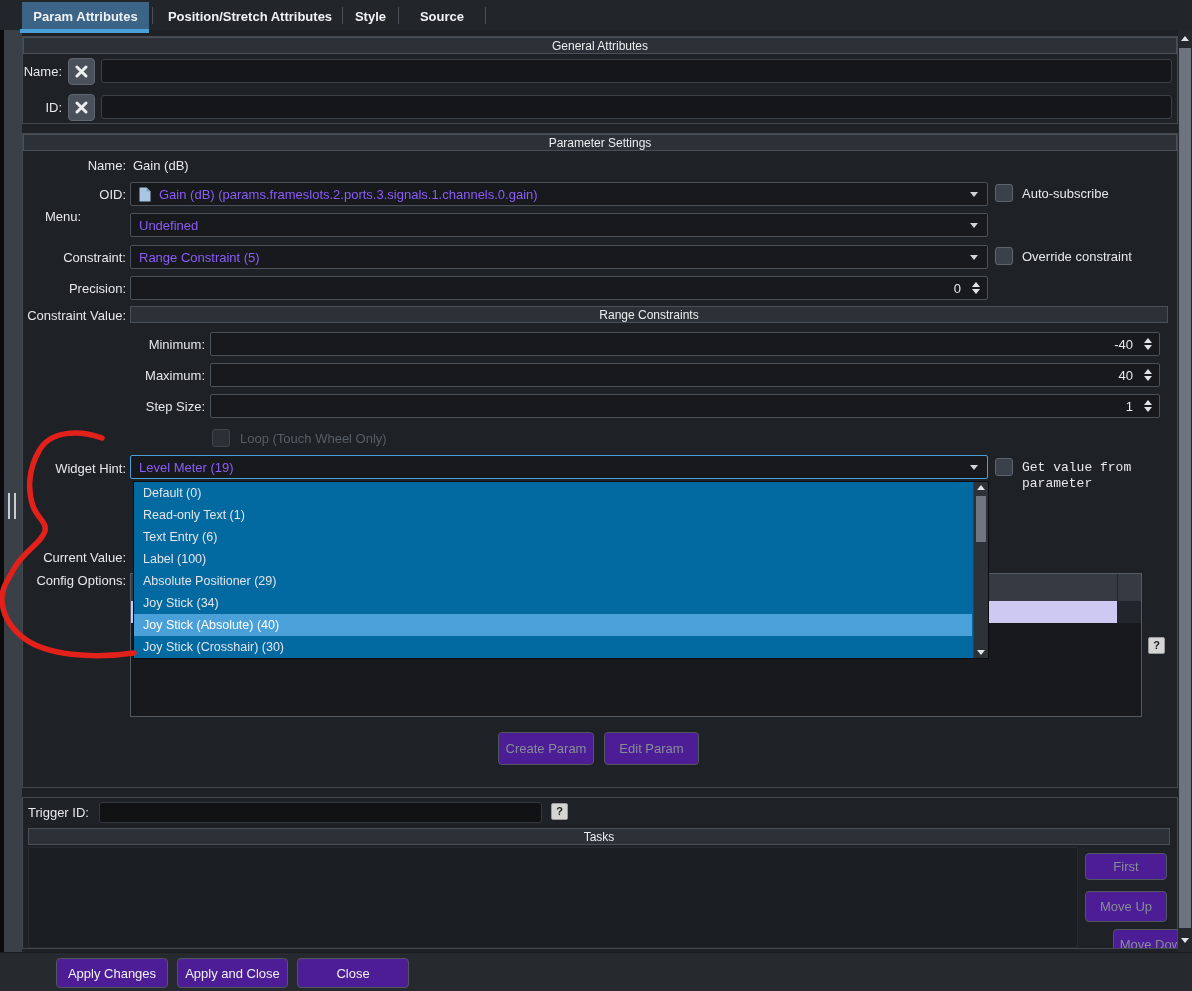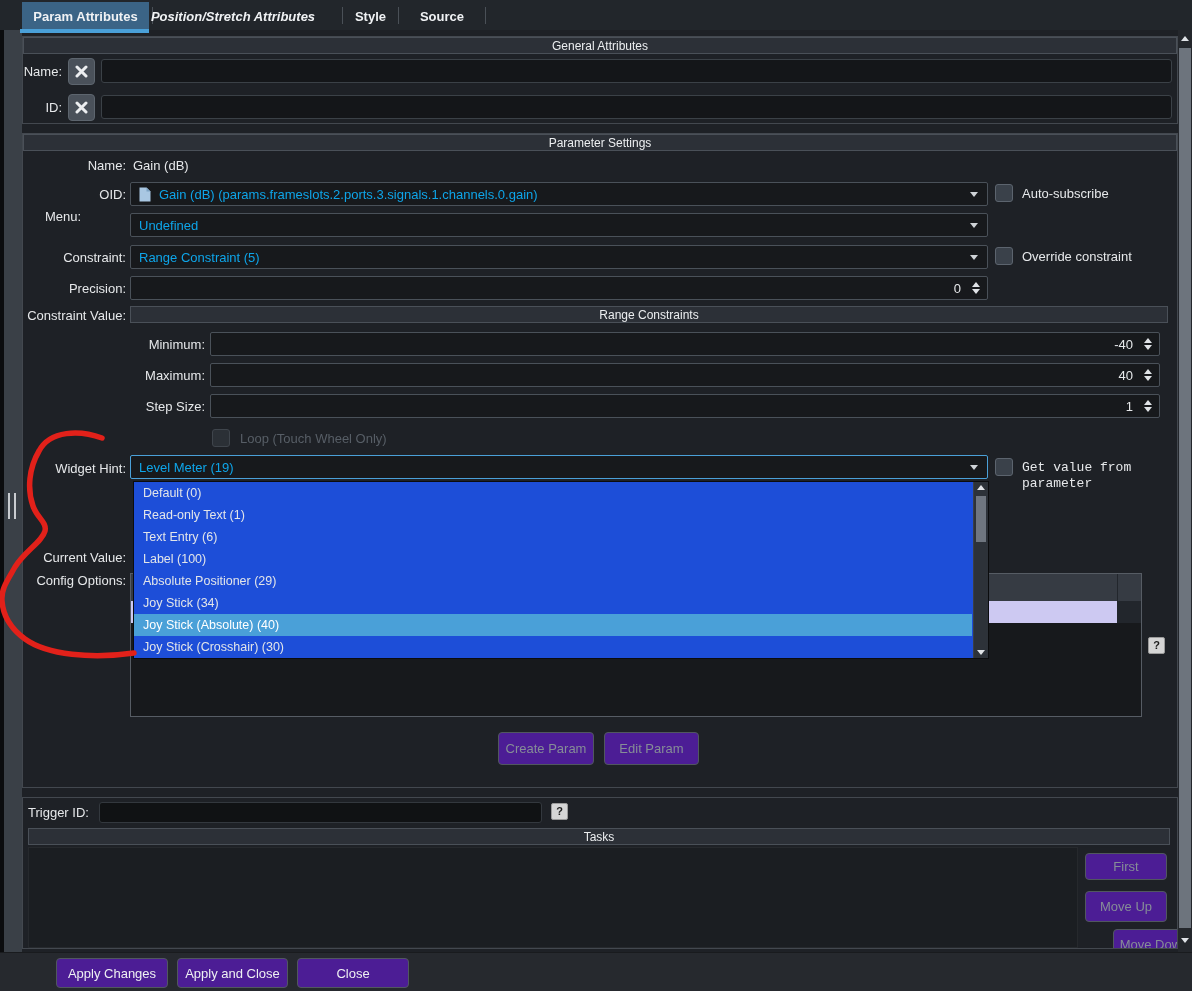--- a/index.html
+++ b/index.html
@@ -31,40 +31,40 @@
   .tri-down{width:0;height:0;border-left:4px solid transparent;border-right:4px solid transparent;border-top:5px solid #e0e3e7;}
   
   .section{position:absolute;border:1px solid #43484f;}
   .sec-header{position:absolute;background:#2c3037;border:1px solid #4a5058;color:#eceef0;
               font-size:12px;text-align:center;line-height:16px;}
   .label{position:absolute;color:#e6e8ea;font-size:13px;text-align:right;height:16px;line-height:16px;}
   .val-text{position:absolute;color:#e6e8ea;font-size:13px;height:16px;line-height:16px;}
   .input{position:absolute;background:#141619;border:1px solid #3b4147;border-radius:3px;
          color:#e6e8ea;font-size:13px;padding:0 6px;font-family:"Liberation Sans",sans-serif;outline:none;}
   .dropdown{position:absolute;background:#17191c;border:1px solid #4a5159;border-radius:2px;
-            display:flex;align-items:center;color:#0ea5e9;font-size:13px;padding-left:8px;}
+            display:flex;align-items:center;color:#8b5cf6;font-size:13px;padding-left:8px;}
   .dropdown.focused{border-color:var(--accent);}
   .caret{position:absolute;right:9px;top:50%;margin-top:-2px;width:0;height:0;
          border-left:4px solid transparent;border-right:4px solid transparent;border-top:5px solid #cfd3d7;}
   .spinbox{position:absolute;background:#17191c;border:1px solid #4a5159;border-radius:2px;}
   .spin-value{position:absolute;right:26px;top:0;bottom:0;display:flex;align-items:center;color:#e6e8ea;font-size:13px;}
   .spin{position:absolute;right:7px;top:50%;transform:translateY(-50%);display:flex;flex-direction:column;gap:2px;align-items:center;}
   .checkbox{position:absolute;width:18px;height:18px;background:#3a414a;border:1px solid #5c646e;border-radius:3px;}
   .checkbox.disabled{background:#2b3036;border-color:#3f454c;}
   .cb-label{position:absolute;color:#e6e8ea;font-size:13px;height:16px;line-height:16px;}
   .cb-label.disabled{color:#575e66;}
   .x-btn{position:absolute;width:27px;height:27px;background:#4a515a;border:1px solid #5d656e;border-radius:4px;
          display:flex;align-items:center;justify-content:center;}
   .btn{position:absolute;background:#4c1d95;border:1px solid #51575f;border-radius:4px;color:#eef0f2;
        font-size:13px;display:flex;align-items:center;justify-content:center;}
   .btn.disabled{color:#868d97;}
   .help-btn{position:absolute;width:17px;height:17px;background:#d5d5d5;color:#1b1b1b;border:1px solid #9a9a9a;
             border-radius:2px;font-size:11px;font-weight:bold;text-align:center;line-height:15px;}
   
-  .popup{position:absolute;left:133px;top:481px;width:856px;height:178px;background:#1d4ed8;
+  .popup{position:absolute;left:133px;top:481px;width:856px;height:178px;background:#0369a1;
          border:1px solid #0b0c0e;z-index:30;}
   .popup-item{height:22px;line-height:22px;padding-left:9px;margin-right:16px;color:#e2e5e9;font-size:12.5px;}
   .popup-item.selected{background:var(--accent);color:#ffffff;}
   .popup-sb{position:absolute;right:0;top:0;bottom:0;width:15px;background:#2d3239;border-left:1px solid #3a3f46;}
   .popup-sb .sbu{position:absolute;top:3px;left:3px;}
   .popup-sb .sbd{position:absolute;bottom:3px;left:3px;}
   .popup-thumb{position:absolute;left:2px;top:14px;width:10px;height:46px;background:#6f7680;}
   
   .cfg-table{position:absolute;left:130px;top:573px;width:1012px;height:144px;background:#17191c;border:1px solid #565c64;}
   .cfg-head{position:absolute;left:0;top:0;width:100%;height:27px;background:#363b43;}
@@ -78,21 +78,21 @@
   .annotation{position:absolute;left:0;top:425px;z-index:50;pointer-events:none;}
 </style>
 </head>
 <body>
 
 <div class="screen">
 
   <div class="tabbar">
     <div class="tab active" style="left:22px;width:127px;">Param Attributes</div>
     <div class="tab-div" style="left:152px;"></div>
-    <div class="tab" style="left:139px;width:188px;font-style:italic;">Position/Stretch Attributes</div>
+    <div class="tab" style="left:156px;width:188px;">Position/Stretch Attributes</div>
     <div class="tab-div" style="left:342px;"></div>
     <div class="tab" style="left:343px;width:55px;">Style</div>
     <div class="tab-div" style="left:398px;"></div>
     <div class="tab" style="left:399px;width:86px;">Source</div>
     <div class="tab-div" style="left:485px;"></div>
   </div>
   <div class="tab-underline"></div>
 
   <div class="edge-black"></div>
   <div class="left-strip grip">

